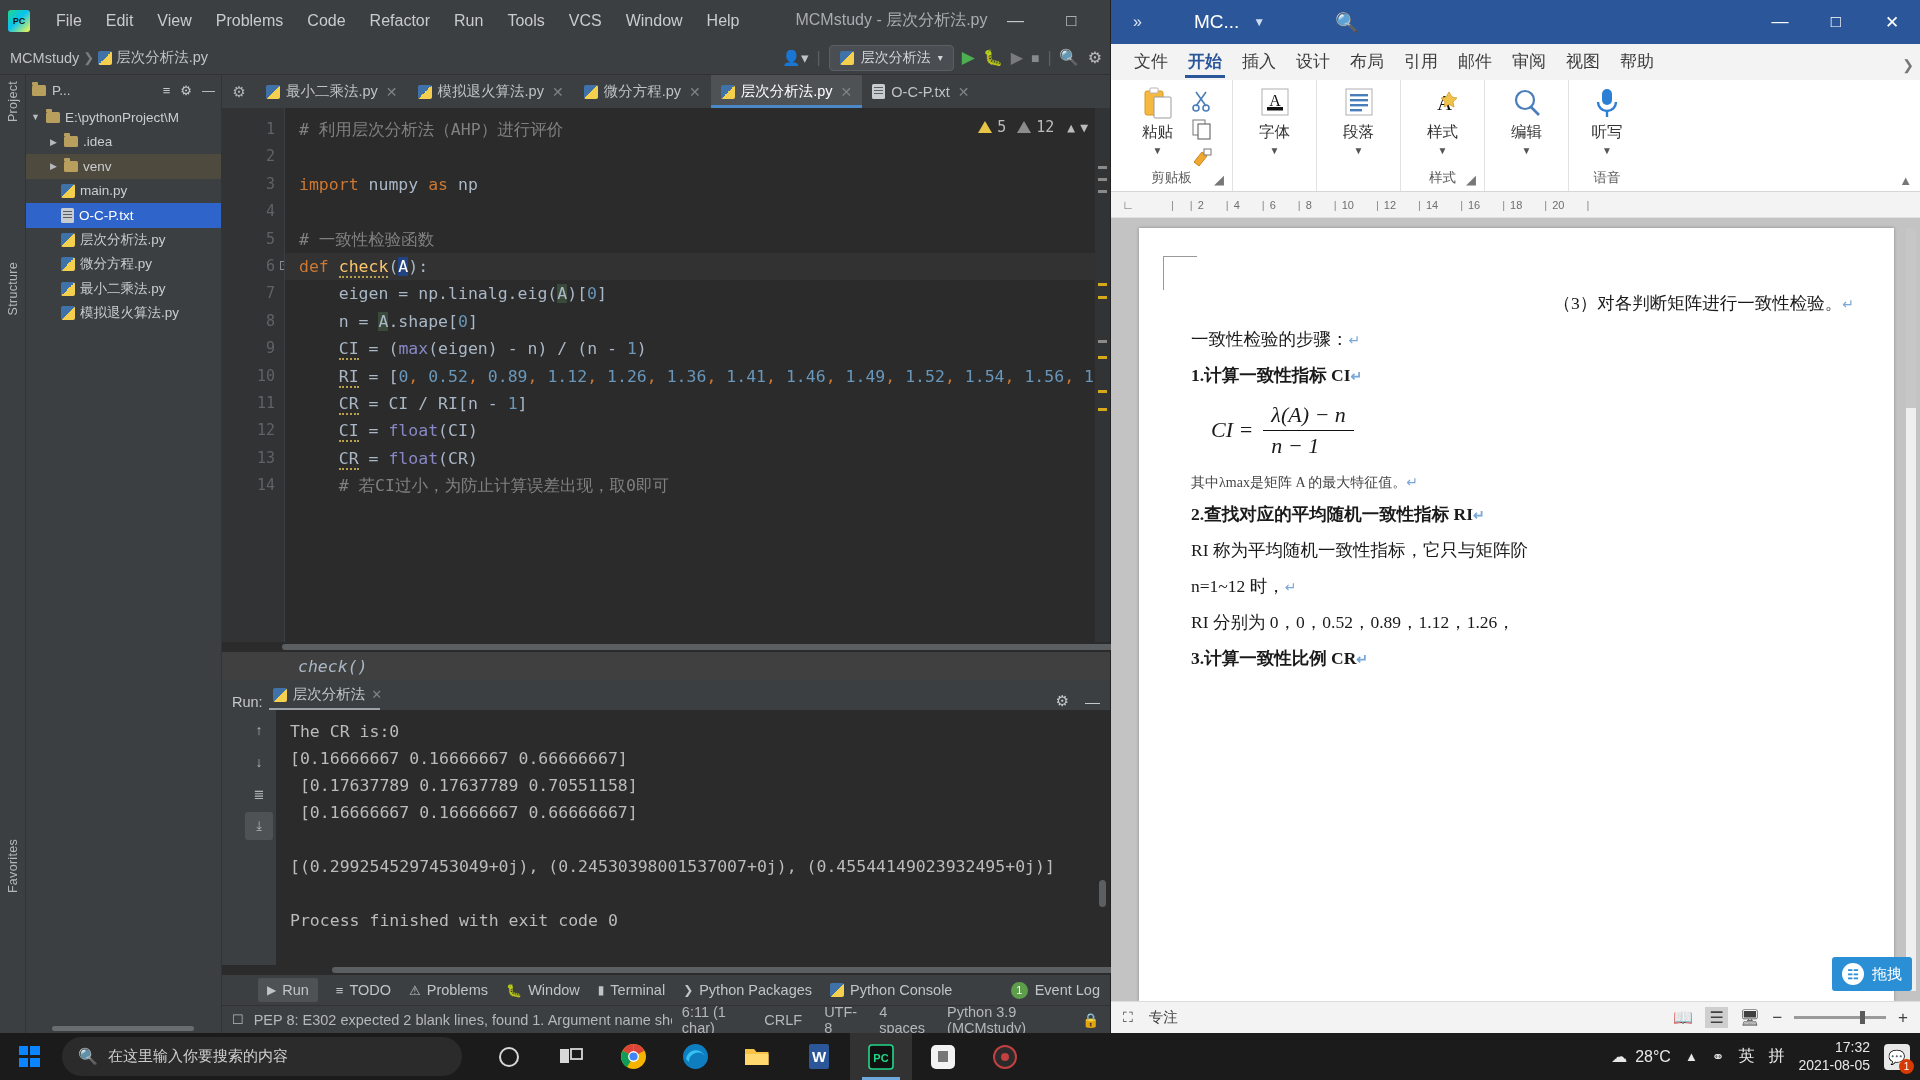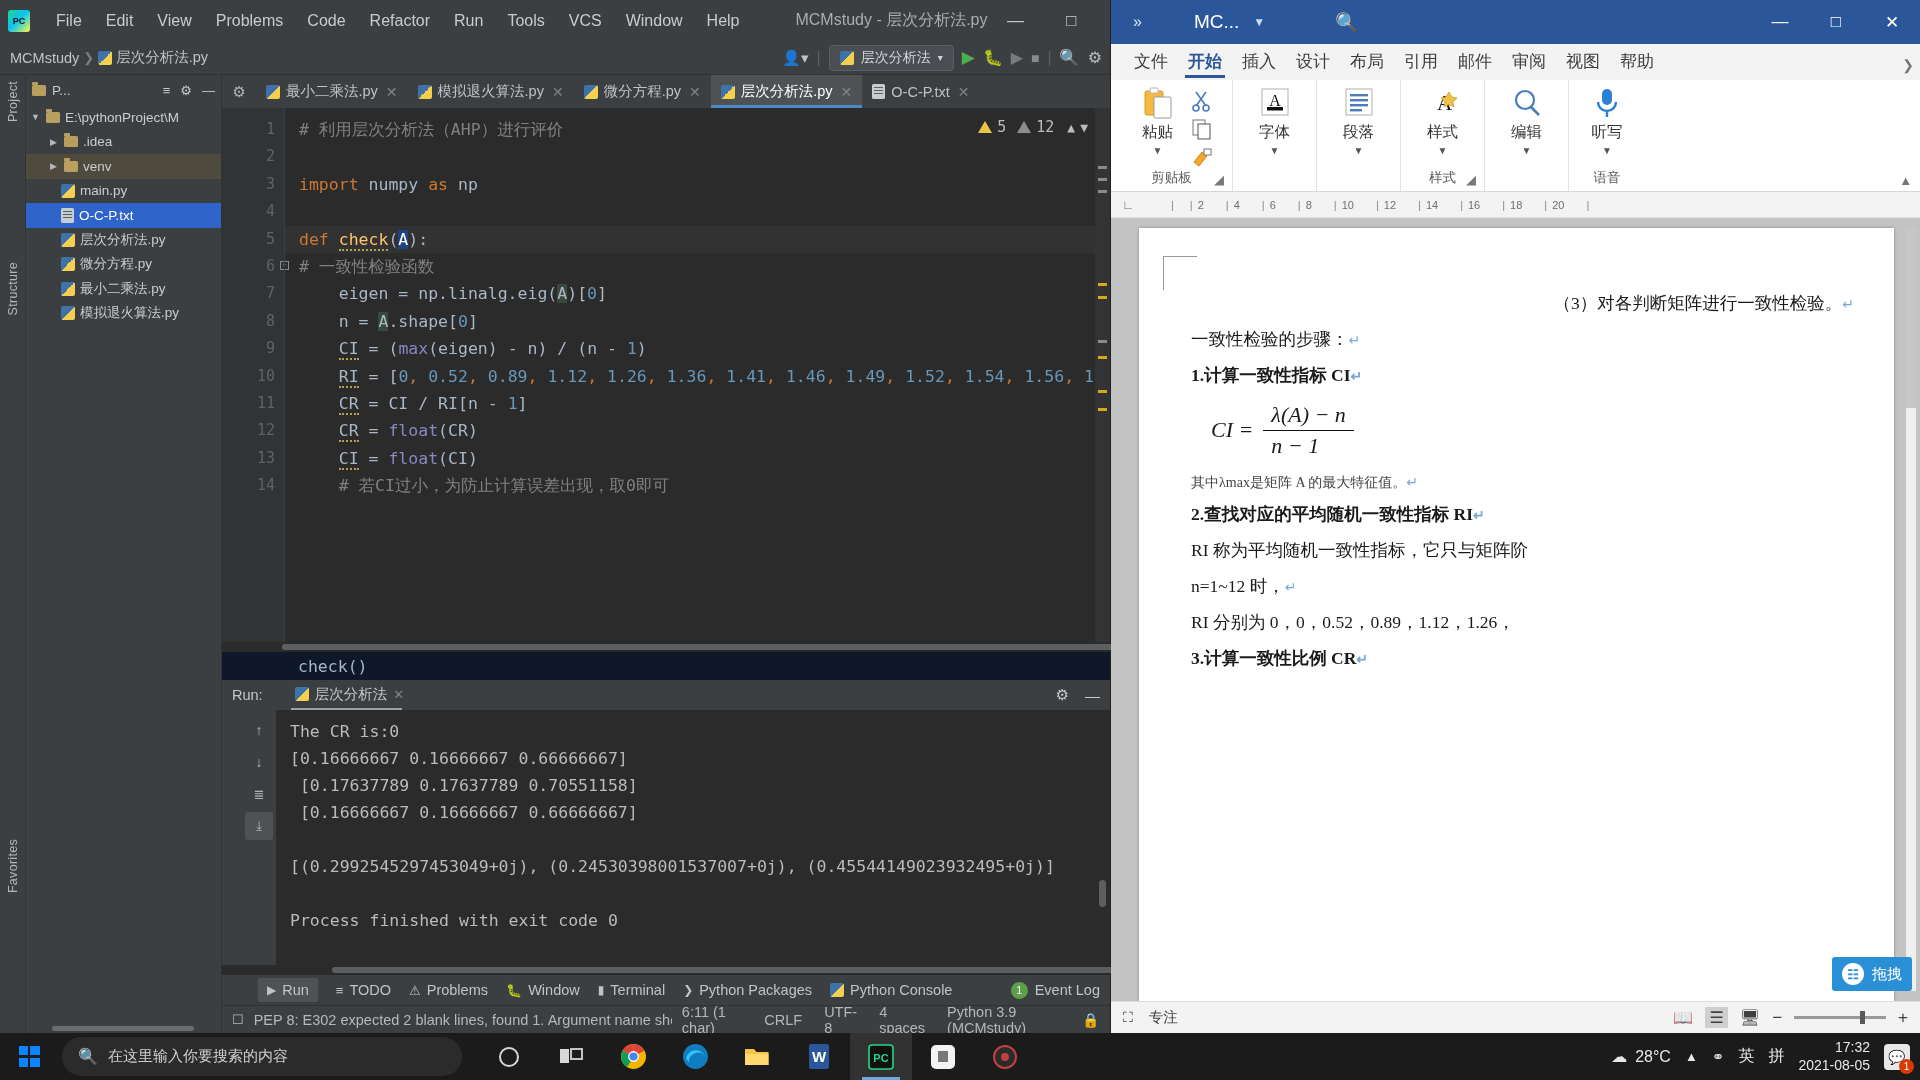--- a/index.html
+++ b/index.html
@@ -174,29 +174,29 @@
     font-size: 15px; color: #bbbbbb; z-index: 5;
   }
   .tri { width:0; height:0; border-left:7px solid transparent; border-right:7px solid transparent; display:inline-block; }
   .tri.y { border-bottom: 12px solid #e8c547; }
   .tri.g { border-bottom: 12px solid #8c8c8c; }
 
   .editor-hsb { height: 10px; background: #2b2b2b; position: relative; flex:none;}
   .editor-hsb i { position:absolute; left:60px; top:2px; width: 850px; height:6px; background:#5c5f61; border-radius:3px; display:block;}
 
   .belowcode {
-    height: 28px; background: #0f172a; display:flex; align-items:center;
+    height: 28px; background: #404040; display:flex; align-items:center;
     font-family:"DejaVu Sans Mono", monospace; font-size: 16.5px; color:#a9b7c6;
-    padding-left: 76px; flex:none;
+    padding-left: 76px; flex:none;font-style:italic;
   }
 
   
   .runpanel { height: 295px; background: #3c3f41; display: flex; flex-direction: column; flex: none; }
   .run-head {
-    height: 30px; display: flex; align-items: center; gap: 22px; padding: 0 10px;
+    height: 30px; display: flex; align-items: flex-end; gap: 0; padding: 0 10px;
     font-size: 14.5px; color: #c4c7cb; flex:none;
   }
   .run-tab { display:flex; align-items:center; gap:6px; position:relative; padding: 4px 10px 6px; }
   .run-tab::after { content:''; position:absolute; left:6px; right:12px; bottom:0; height:2px; background:#9aa0a6; }
   .run-head-right { margin-left:auto; display:flex; align-items:center; gap:16px; }
   .run-body { flex: 1; display: flex; min-height: 0; }
   .run-tools {
     width: 62px; flex:none; background:#3c3f41; display:flex; flex-direction:column;
     align-items:center; padding-top: 6px; gap: 4px;
   }
@@ -536,29 +536,29 @@
             <div class="gl">12</div>
             <div class="gl">13</div>
             <div class="gl">14</div>
           </div>
 
           <div class="code">
             <div class="cl"><span class="cmt"># 利用层次分析法（AHP）进行评价</span></div>
             <div class="cl"></div>
             <div class="cl"><span class="kw">import</span> numpy <span class="kw">as</span> np</div>
             <div class="cl"></div>
+            <div class="cl"><span class="cmt"># 一致性检验函数</span></div>
             <div class="cl cur"><span class="kw">def</span> <span class="fn ident-err">check</span>(<span class="sel-char">A</span>):</div>
-            <div class="cl"><span class="cmt"># 一致性检验函数</span></div>
             <div class="cl">    eigen = np.linalg.eig(<span class="hl-occ">A</span>)[<span class="num">0</span>]</div>
             <div class="cl">    n = <span class="hl-occ">A</span>.shape[<span class="num">0</span>]</div>
             <div class="cl">    <span class="ident-err">CI</span> = (<span class="bi">max</span>(eigen) - n) / (n - <span class="num">1</span>)</div>
             <div class="cl">    <span class="ident-err">RI</span> = [<span class="num">0</span><span class="comma">,</span> <span class="num">0.52</span><span class="comma">,</span> <span class="num">0.89</span><span class="comma">,</span> <span class="num">1.12</span><span class="comma">,</span> <span class="num">1.26</span><span class="comma">,</span> <span class="num">1.36</span><span class="comma">,</span> <span class="num">1.41</span><span class="comma">,</span> <span class="num">1.46</span><span class="comma">,</span> <span class="num">1.49</span><span class="comma">,</span> <span class="num">1.52</span><span class="comma">,</span> <span class="num">1.54</span><span class="comma">,</span> <span class="num">1.56</span><span class="comma">,</span> <span class="num">1.5</span></div>
             <div class="cl">    <span class="ident-err">CR</span> = CI / RI[n - <span class="num">1</span>]</div>
+            <div class="cl">    <span class="ident-err">CI</span> = <span class="bi">float</span>(CI)</div>
             <div class="cl">    <span class="ident-err">CR</span> = <span class="bi">float</span>(CR)</div>
-            <div class="cl">    <span class="ident-err">CI</span> = <span class="bi">float</span>(CI)</div>
             <div class="cl"><span class="cmt">    # 若CI过小，为防止计算误差出现，取0即可</span></div>
 
             <div class="warnbox">
               <span class="tri y"></span>
               <span>5</span>
               <span class="tri g" style="margin-left:6px;"></span>
               <span>12</span>
               <span style="margin-left:8px;font-size:13px;">▲</span>
               <span style="font-size:13px;">▼</span>
             </div>

